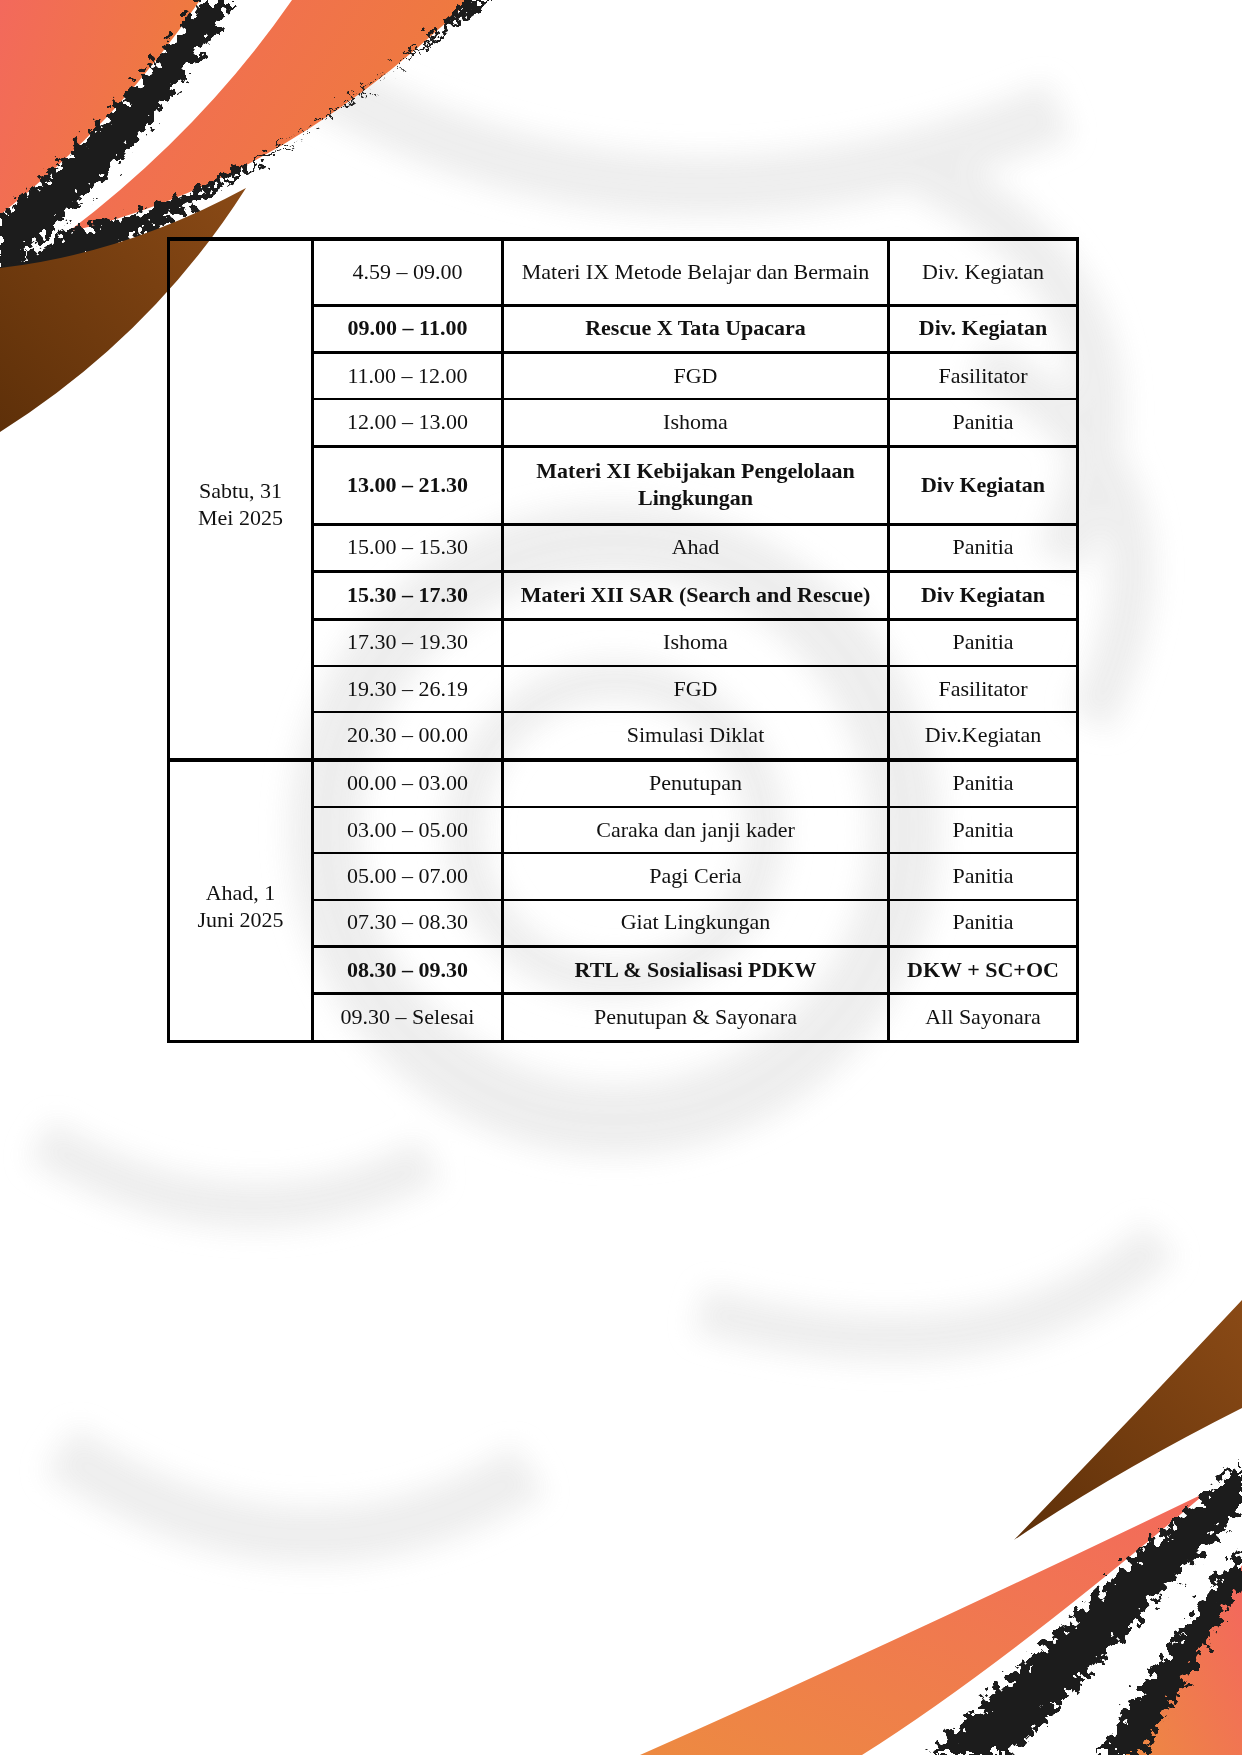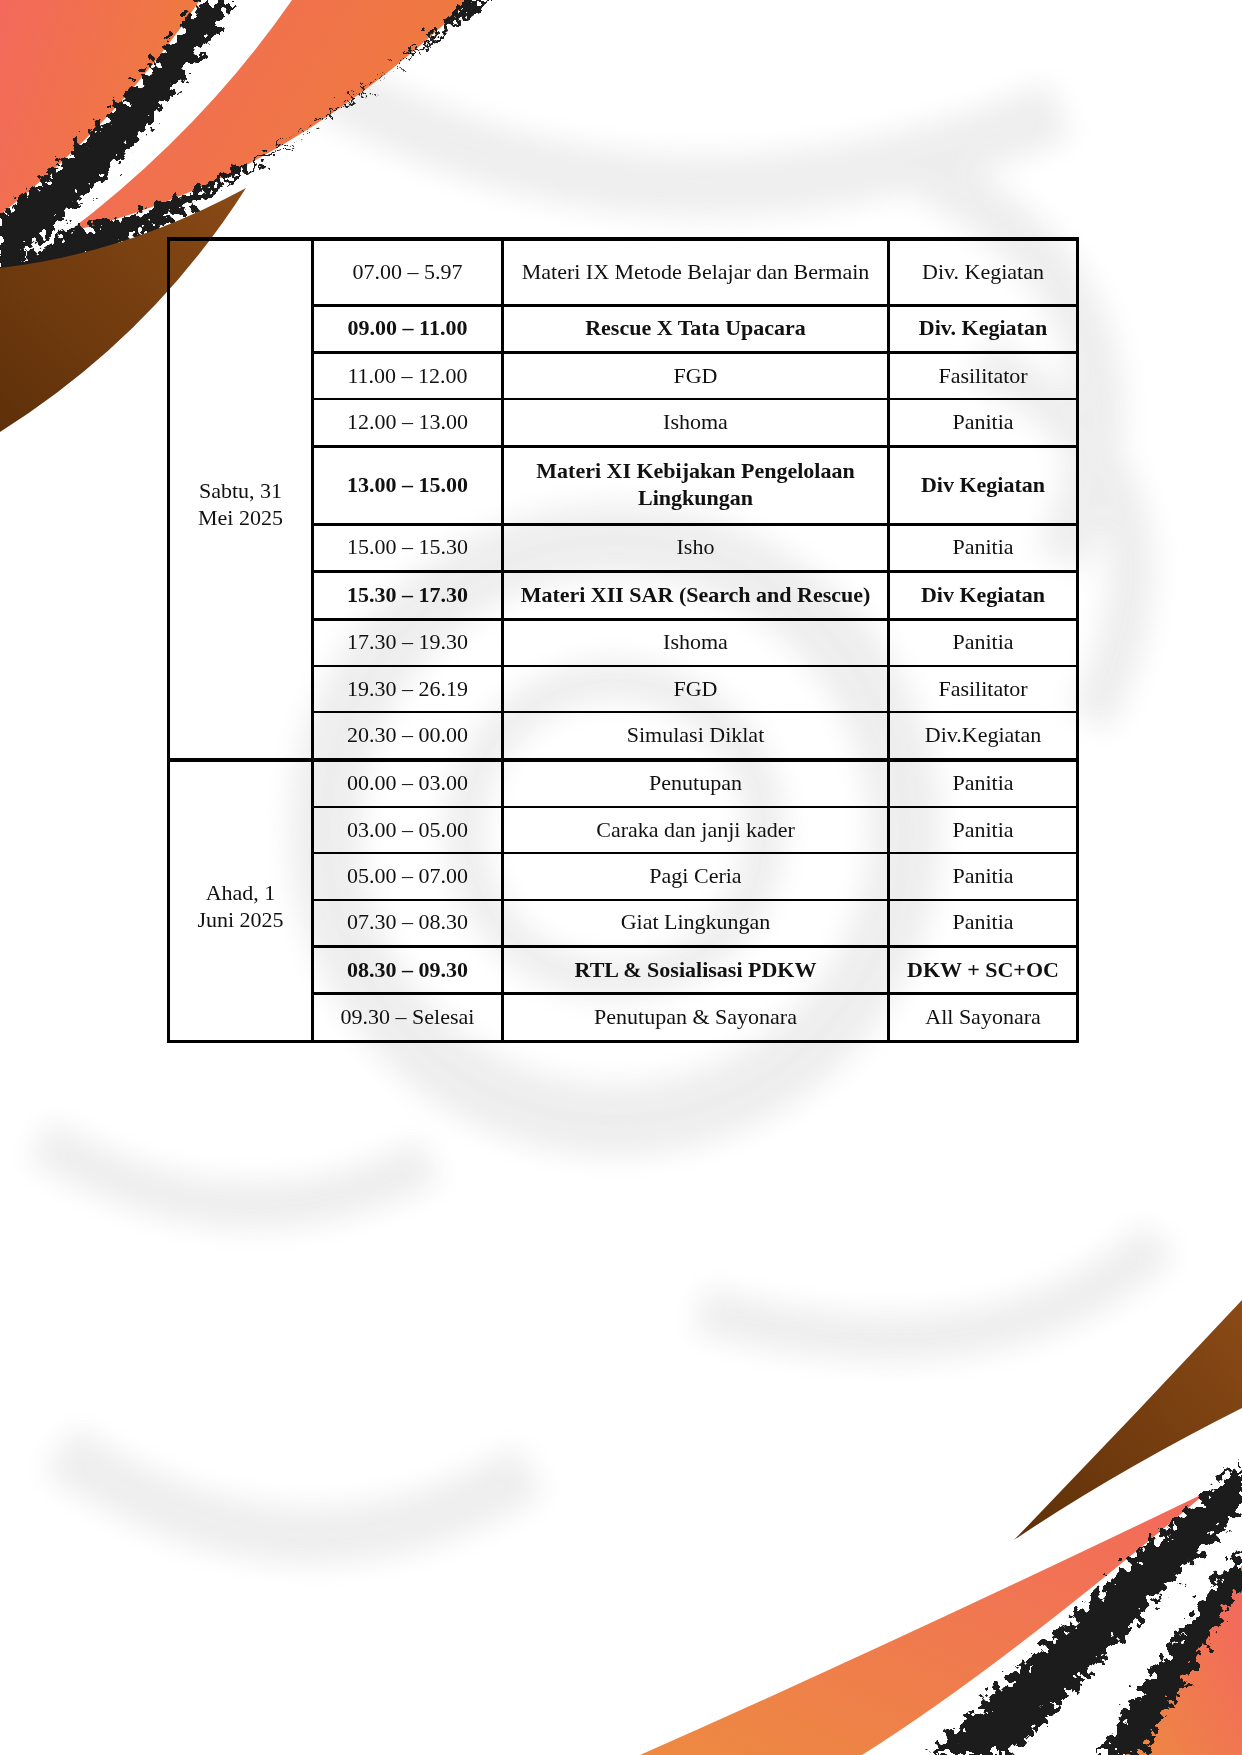--- a/index.html
+++ b/index.html
@@ -106,47 +106,47 @@
   <table class="schedule">
     <colgroup>
       <col style="width:144px">
         <col style="width:190px">
         <col style="width:386px">
         <col style="width:189px">
     </colgroup>
     <tbody>
         <tr class="tall section-start">
           <td class="day-cell" rowspan="10"><span class="day-text">Sabtu, 31 Mei 2025</span></td>
-          <td>07.00 – 5.97</td>
+          <td>4.59 – 09.00</td>
           <td class="b">Materi IX Metode Belajar dan Bermain</td>
           <td>Div. Kegiatan</td>
         </tr>
         <tr class="bold-row">
           <td>09.00 – 11.00</td>
           <td>Rescue X Tata Upacara</td>
           <td>Div. Kegiatan</td>
         </tr>
         <tr>
           <td>11.00 – 12.00</td>
           <td>FGD</td>
           <td>Fasilitator</td>
         </tr>
         <tr>
           <td>12.00 – 13.00</td>
           <td>Ishoma</td>
           <td>Panitia</td>
         </tr>
         <tr class="bold-row">
-          <td>13.00 – 15.00</td>
+          <td>13.00 – 21.30</td>
           <td>Materi XI Kebijakan Pengelolaan Lingkungan</td>
           <td>Div Kegiatan</td>
         </tr>
         <tr>
           <td>15.00 – 15.30</td>
-          <td>Isho</td>
+          <td>Ahad</td>
           <td>Panitia</td>
         </tr>
         <tr class="bold-row">
           <td>15.30 – 17.30</td>
           <td>Materi XII SAR (Search and Rescue)</td>
           <td>Div Kegiatan</td>
         </tr>
         <tr>
           <td>17.30 – 19.30</td>
           <td>Ishoma</td>

